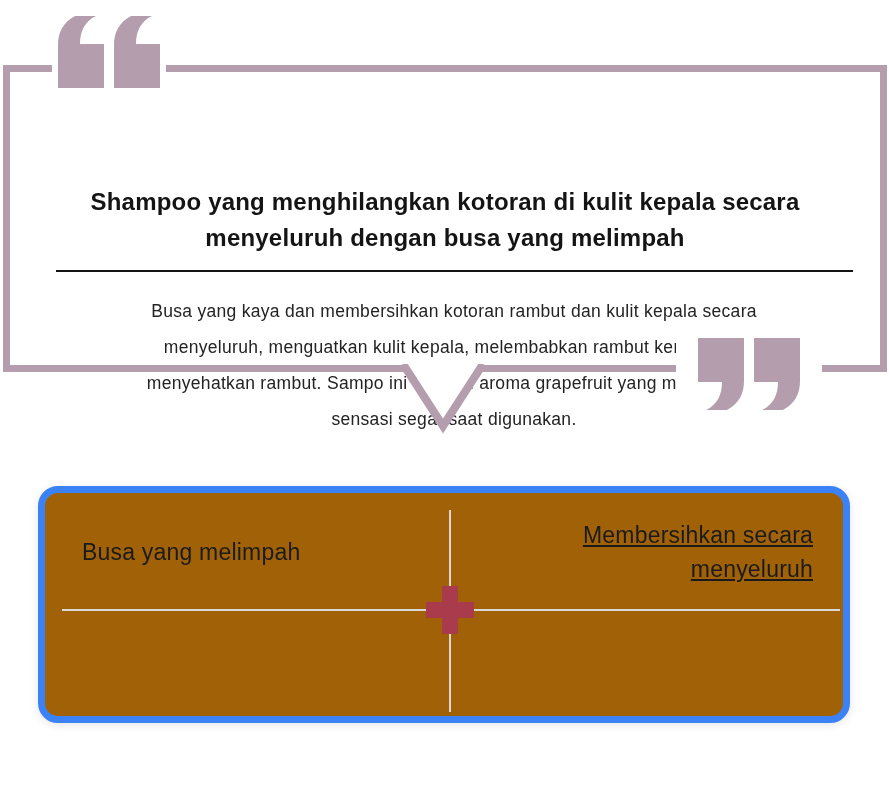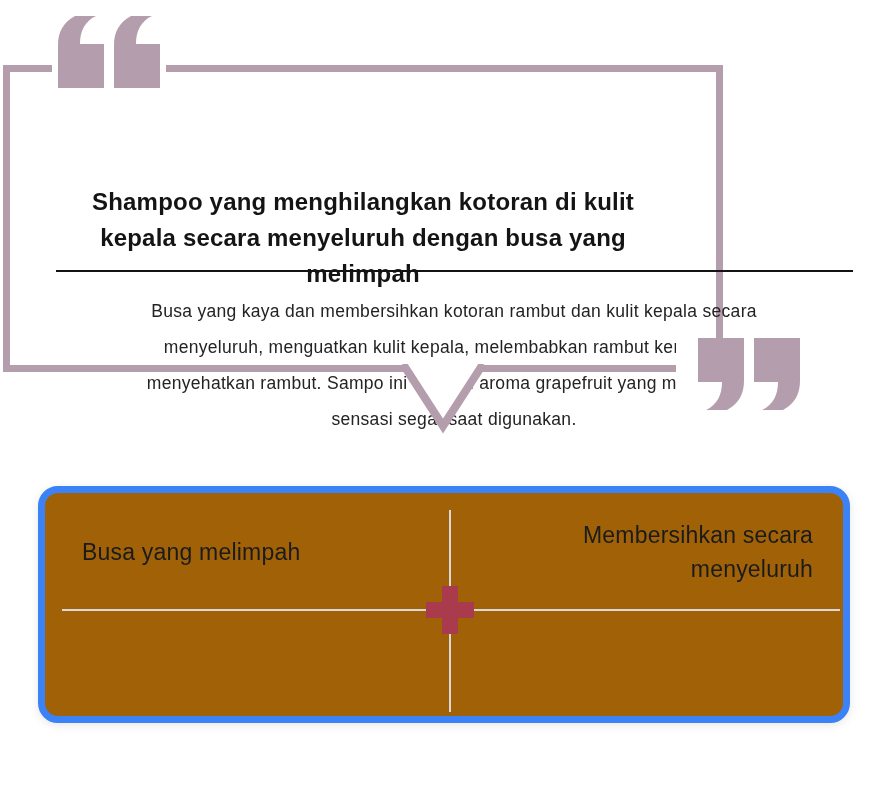--- a/index.html
+++ b/index.html
@@ -10,21 +10,21 @@
     width: 889px;
     height: 791px;
     background: #ffffff;
     overflow: hidden;
   }
 
   
   .quote-box {
     position: absolute;
     left: 3px; top: 65px;
-    width: 720px; height: 307px;
+    width: 884px; height: 307px;
     border: 7px solid #b49dad;
     background: #ffffff;
   }
   .quote-heading {
     position: absolute;
     left: 64px; right: 64px; top: 112px;
     text-align: center;
     font-size: 24px;
     font-weight: bold;
     line-height: 36px;
@@ -96,21 +96,21 @@
   }
   .cell {
     display: flex;
     align-items: center;
     font-size: 23px;
     line-height: 34px;
     letter-spacing: 0.2px;
     color: #1b1b1b;
   }
   .cell.left  { justify-content: flex-start; padding-left: 37px; }
-  .cell.right { justify-content: flex-end;   padding-right: 30px; text-align: right; }
+  .cell.right { justify-content: flex-end;   padding-right: 30px; text-align: right; text-decoration: underline; }
   .cell.tr span { max-width: 300px; display: inline-block; }
   .cell.bl span { max-width: 230px; display: inline-block; }
 
   .v-divider {
     position: absolute;
     left: 404px; top: 17px;
     width: 2px; height: 202px;
     background: #d9d9d9;
   }
   .h-divider {

